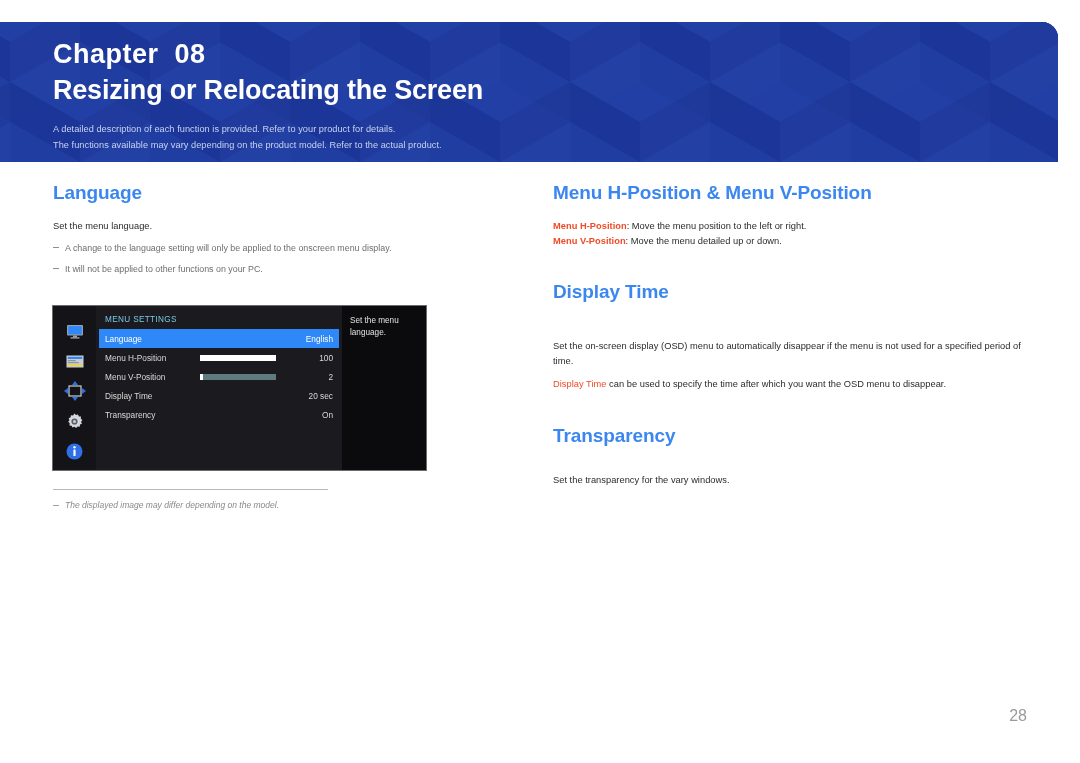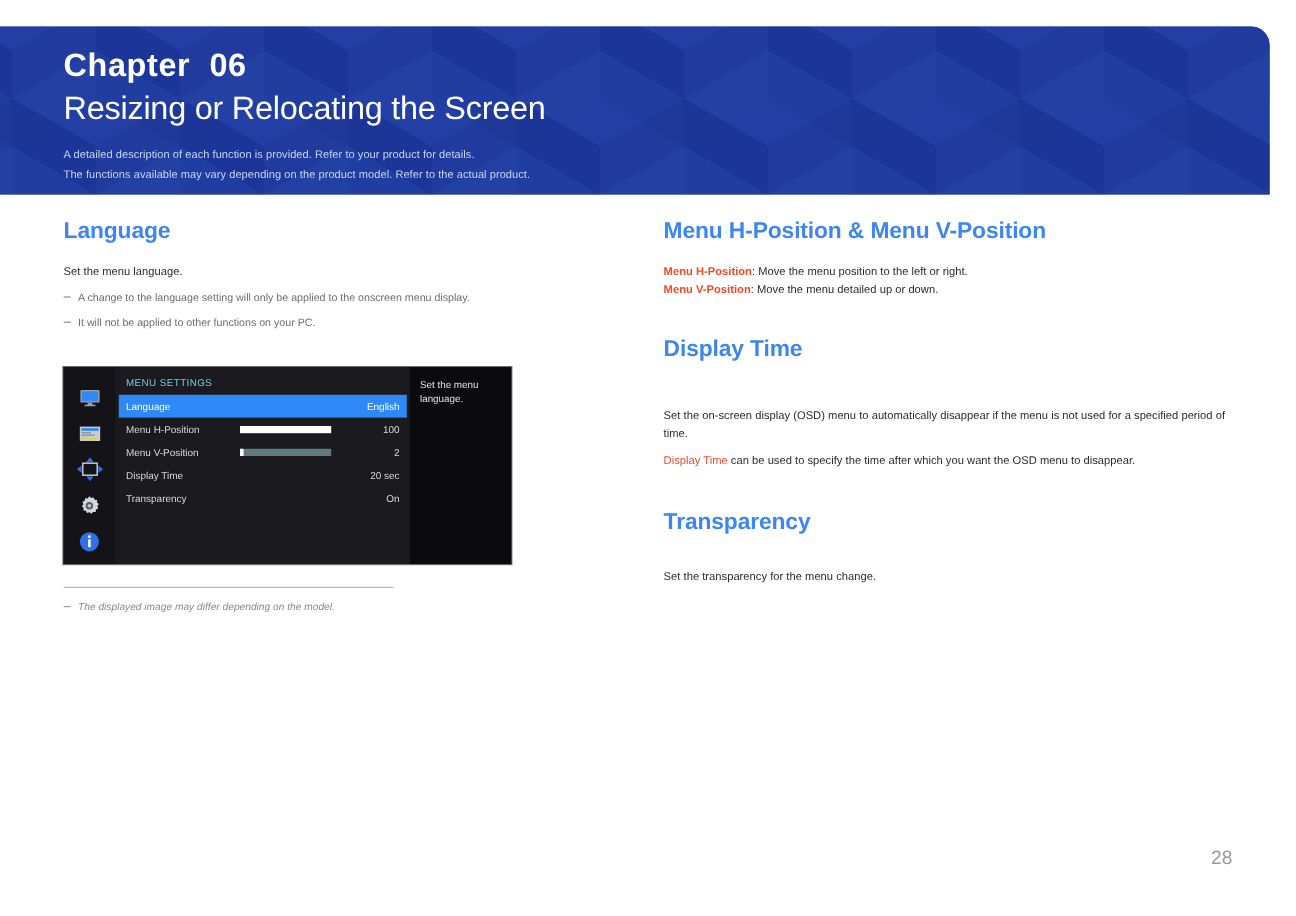--- a/index.html
+++ b/index.html
@@ -18,21 +18,21 @@
     border-top-right-radius:16px;
     overflow:hidden;
   }
   .banner-pattern { position:absolute; inset:0; }
   .banner-inner { position:relative; z-index:3; padding:16px 0 0 53px; }
   .chapter-line {
     color:#ffffff; font-size:27px; font-weight:bold; letter-spacing:0.5px;
     line-height:1.22; white-space:pre;
   }
   .chapter-title {
-    color:#ffffff; font-size:27px; font-weight:normal; line-height:1.3;
+    color:#ffffff; font-size:27px; font-weight:bold; line-height:1.3;
     margin-top:2px; letter-spacing:-0.2px;
   }
   .banner-sub {
     color:#c9d4ee; font-size:9.2px; line-height:1.75; margin-top:13px; letter-spacing:0.05px;
   }
 
   
   .col-left  { position:absolute; left:53px;  top:182px; width:470px; }
   .col-right { position:absolute; left:553px; top:182px; width:478px; }
 
@@ -156,21 +156,21 @@
         <use href="#cube" x="360" y="100"></use>
         <use href="#cube" x="500" y="100"></use>
         <use href="#cube" x="640" y="100"></use>
         <use href="#cube" x="780" y="100"></use>
         <use href="#cube" x="920" y="100"></use>
       </g>
       <rect width="1058" height="140" fill="#1e3a9e" opacity="0.42"></rect>
     </svg>
 
     <div class="banner-inner">
-      <div class="chapter-line">Chapter  06</div>
+      <div class="chapter-line">Chapter  08</div>
       <div class="chapter-title">Resizing or Relocating the Screen</div>
       <div class="banner-sub">
         <div>A detailed description of each function is provided. Refer to your product for details.</div>
         <div>The functions available may vary depending on the product model. Refer to the actual product.</div>
       </div>
     </div>
   </div>
 
   <div class="col-left">
     <h2 class="sec">Language</h2>
@@ -289,18 +289,18 @@
     <h2 class="sec" style="margin-top:32px;">Display Time</h2>
 
     <div class="body-text" style="margin-top:35px;">Set the on-screen display (OSD) menu to automatically disappear if the menu is not used for a specified period of time.</div>
 
     <div class="body-text" style="margin-top:8px;">
       <span class="accent-plain">Display Time</span><span> can be used to specify the time after which you want the OSD menu to disappear.</span>
     </div>
 
     <h2 class="sec" style="margin-top:33px;">Transparency</h2>
 
-    <div class="body-text" style="margin-top:25px;">Set the transparency for the menu change.</div>
+    <div class="body-text" style="margin-top:25px;">Set the transparency for the vary windows.</div>
   </div>
 
   <div class="pageno">28</div>
 
 </div>
 
 </body></html>

